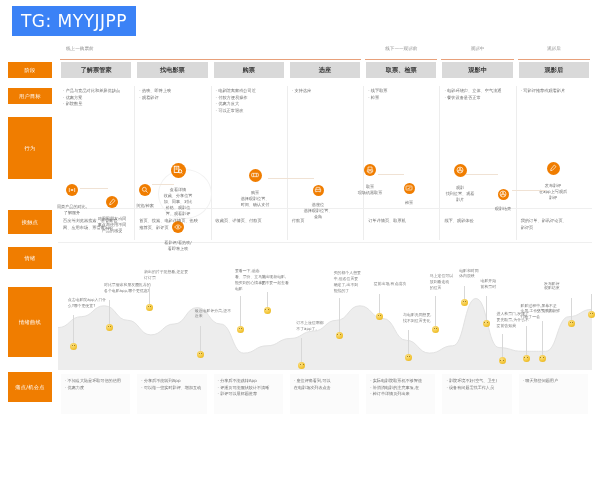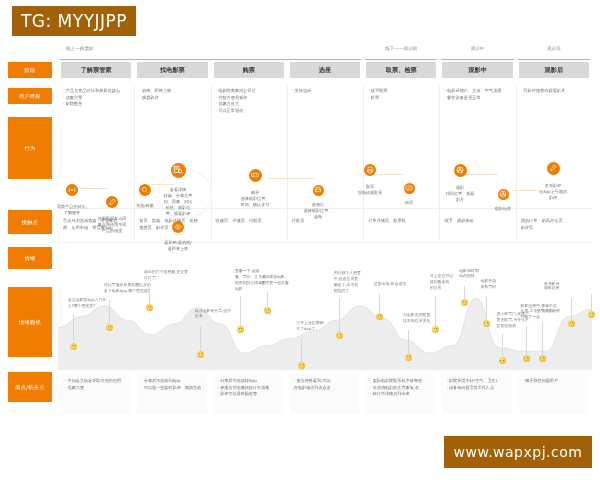--- a/index.html
+++ b/index.html
@@ -7,21 +7,21 @@
     width:600px;height:480px;
     background:#ffffff;
     font-family:"DejaVu Sans","Liberation Sans",sans-serif;
     overflow:hidden;
     position:relative;
   }
   .stage{position:absolute;left:0;top:0;width:600px;height:480px;}
 
   
   .wm{
-    position:absolute;background:#a16207;color:#fff;
+    position:absolute;background:#3b82f6;color:#fff;
     display:flex;align-items:center;justify-content:center;
     letter-spacing:.5px;
   }
   #wm-top{left:12px;top:6px;width:124px;height:30px;font-size:17px;}
   #wm-bottom{left:444px;top:436px;width:148px;height:32px;font-size:14px;}
 
   
   #map{position:absolute;left:0;top:42px;width:600px;height:390px;}
 
   
@@ -360,21 +360,20 @@
       </div>
       <div class="pcard" style="left: 442.429px; top: 332px; width: 69.2857px; height: 40px;">
         <div>· 影院环境不好(空气、卫生)</div>
         <div>· 设备有问题需找工作人员</div>
       </div>
       <div class="pcard" style="left: 518.714px; top: 332px; width: 69.2857px; height: 40px;">
         <div>· 聊天那些问题用户</div>
       </div>
     </div>
 
-  <div class="wm" id="wm-bottom">www.wapxpj.com</div>
 <div id="emotion">
       <svg width="534" height="105">
         <path d="M0.0,62.6 C11.6,62.6 11.6,51.7 23.2,51.7 C34.8,51.7 34.8,40.8 46.4,40.8 C58.0,40.8 58.0,55.3 69.7,55.3 C81.3,55.3 81.3,69.9 92.9,69.9 C104.5,69.9 104.5,59.0 116.1,59.0 C127.7,59.0 127.7,42.6 139.3,42.6 C150.9,42.6 150.9,59.0 162.5,59.0 C174.1,59.0 174.1,88.1 185.7,88.1 C197.3,88.1 197.3,80.8 209.0,80.8 C220.6,80.8 220.6,73.5 232.2,73.5 C243.8,73.5 243.8,66.2 255.4,66.2 C267.0,66.2 267.0,55.3 278.6,55.3 C290.2,55.3 290.2,40.8 301.8,40.8 C313.4,40.8 313.4,53.5 325.0,53.5 C336.7,53.5 336.7,75.3 348.3,75.3 C359.9,75.3 359.9,88.1 371.5,88.1 C383.1,88.1 383.1,80.8 394.7,80.8 C406.3,80.8 406.3,33.5 417.9,33.5 C429.5,33.5 429.5,82.6 441.1,82.6 C452.7,82.6 452.7,86.3 464.3,86.3 C476.0,86.3 476.0,86.3 487.6,86.3 C499.2,86.3 499.2,51.7 510.8,51.7 C522.4,51.7 522.4,44.4 534.0,44.4 L534,105 L0,105 Z" fill="#EDEDED"></path>
         <path d="M0.0,62.6 C11.6,62.6 11.6,51.7 23.2,51.7 C34.8,51.7 34.8,40.8 46.4,40.8 C58.0,40.8 58.0,55.3 69.7,55.3 C81.3,55.3 81.3,69.9 92.9,69.9 C104.5,69.9 104.5,59.0 116.1,59.0 C127.7,59.0 127.7,42.6 139.3,42.6 C150.9,42.6 150.9,59.0 162.5,59.0 C174.1,59.0 174.1,88.1 185.7,88.1 C197.3,88.1 197.3,80.8 209.0,80.8 C220.6,80.8 220.6,73.5 232.2,73.5 C243.8,73.5 243.8,66.2 255.4,66.2 C267.0,66.2 267.0,55.3 278.6,55.3 C290.2,55.3 290.2,40.8 301.8,40.8 C313.4,40.8 313.4,53.5 325.0,53.5 C336.7,53.5 336.7,75.3 348.3,75.3 C359.9,75.3 359.9,88.1 371.5,88.1 C383.1,88.1 383.1,80.8 394.7,80.8 C406.3,80.8 406.3,33.5 417.9,33.5 C429.5,33.5 429.5,82.6 441.1,82.6 C452.7,82.6 452.7,86.3 464.3,86.3 C476.0,86.3 476.0,86.3 487.6,86.3 C499.2,86.3 499.2,51.7 510.8,51.7 C522.4,51.7 522.4,44.4 534.0,44.4" fill="none" stroke="#E2E2E2" stroke-width="1"></path>
       </svg>
       <div class="eline" style="left: 14.748px; top: 50px; height: 27.7px;"></div>
       <div class="face" style="left: 11.748px; top: 77.7px;"></div>
       <div class="etext" style="left: 9.748px; top: 32px;">
         <div>点击电影院app入口什</div>
         <div>么?哪个更便宜?</div>

